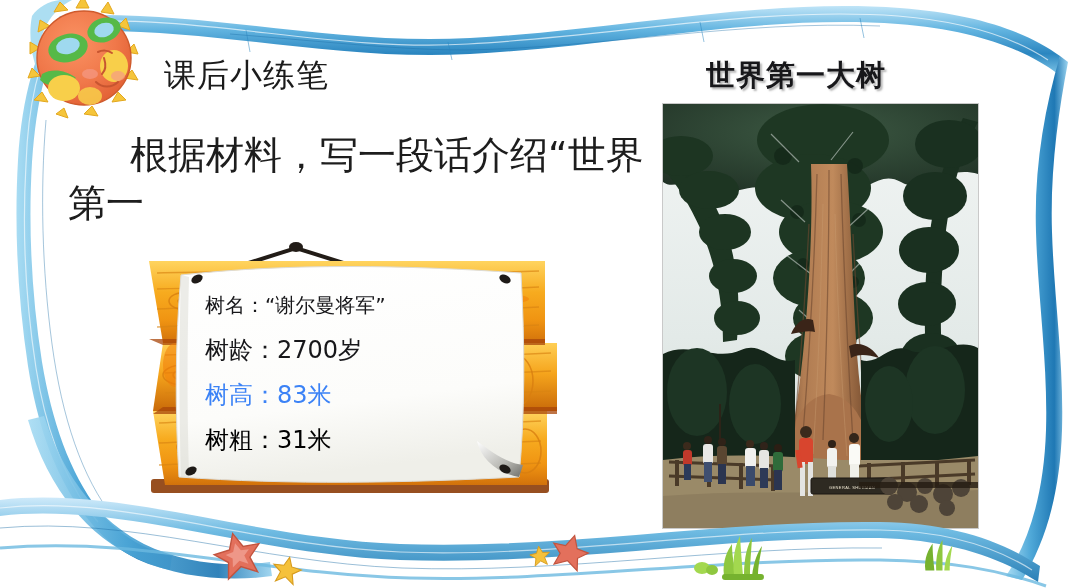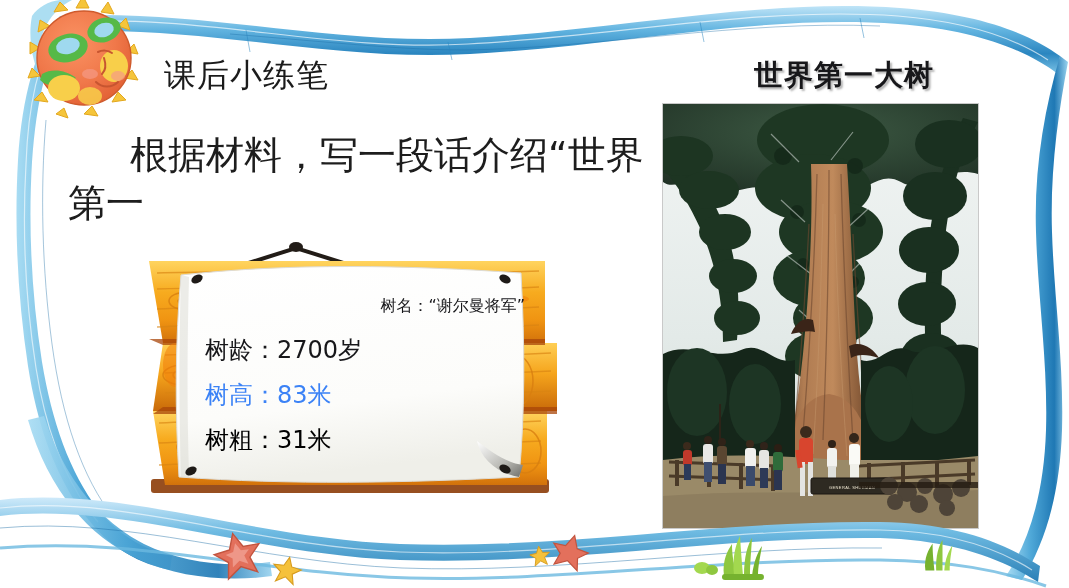--- a/index.html
+++ b/index.html
@@ -18,21 +18,21 @@
   .mascot{position:absolute;left:26px;top:-4px;width:118px;height:120px;}
 
   
   .heading-left{
     position:absolute;left:164px;top:54px;
     font-size:32px;font-weight:normal;color:#1b1b1b;
     letter-spacing:1px;white-space:nowrap;
     font-family:"DejaVu Sans","Liberation Sans",sans-serif;
   }
   .heading-right{
-    position:absolute;left:754px;top:56px;
+    position:absolute;left:706px;top:56px;
     font-size:29px;font-weight:bold;color:#17171a;
     letter-spacing:1px;white-space:nowrap;
     text-shadow:2px 2px 2px rgba(120,120,120,.55);
     font-family:"DejaVu Sans","Liberation Sans",sans-serif;
   }
 
   
   .body-text{
     position:absolute;left:68px;top:131px;width:600px;
     font-size:38px;line-height:48px;color:#1d1d1d;
@@ -333,21 +333,21 @@
 
       <g fill="#1e1a17">
         <ellipse cx="58" cy="64" rx="6" ry="4" transform="rotate(-28 58 64)"></ellipse>
         <ellipse cx="366" cy="64" rx="6" ry="4" transform="rotate(28 366 64)"></ellipse>
         <ellipse cx="52" cy="256" rx="6" ry="4" transform="rotate(-28 52 256)"></ellipse>
         <ellipse cx="366" cy="254" rx="6" ry="4" transform="rotate(28 366 254)"></ellipse>
       </g>
     </svg>
 
     <div style="position:absolute;left:60px;top:38px;width:320px;">
-      <div style="font-size:16px;line-height:45px;color:#17171a;font-family:'DejaVu Sans','Liberation Sans',sans-serif;white-space:nowrap;text-align:right;">
+      <div style="font-size:20px;line-height:45px;color:#17171a;font-family:'DejaVu Sans','Liberation Sans',sans-serif;white-space:nowrap;">
         <span>树名：</span><span>“谢尔曼将军”</span>
       </div>
       <div style="font-size:24px;line-height:45px;color:#17171a;font-family:'DejaVu Sans','Liberation Sans',sans-serif;white-space:nowrap;">
         <span>树龄：</span><span>2700岁</span>
       </div>
       <div style="font-size:24px;line-height:45px;color:#3b82f6;font-family:'DejaVu Sans','Liberation Sans',sans-serif;white-space:nowrap;">
         <span>树高：</span><span>83米</span>
       </div>
       <div style="font-size:24px;line-height:45px;color:#000000;font-family:'DejaVu Sans','Liberation Sans',sans-serif;white-space:nowrap;">
         <span>树粗：</span><span>31米</span>

